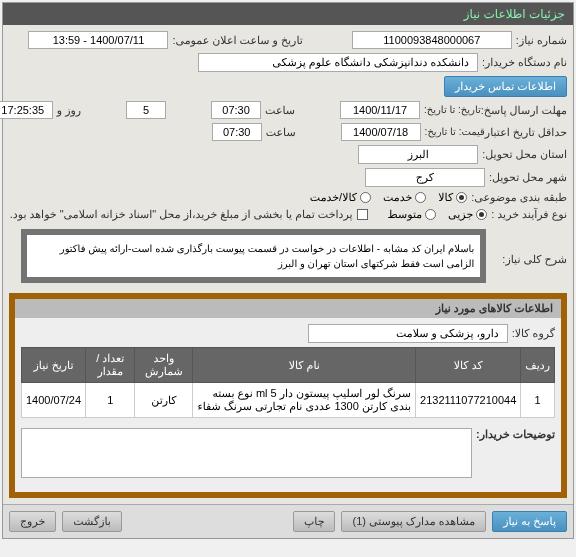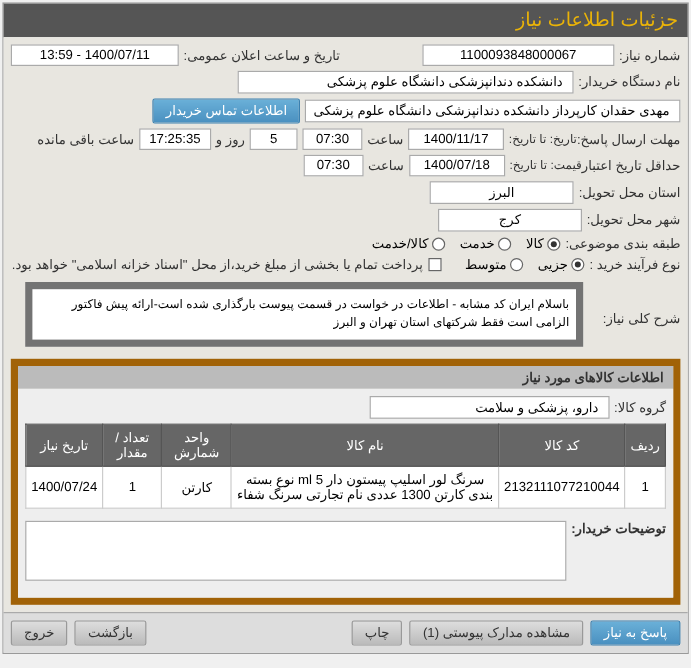--- a/index.html
+++ b/index.html
@@ -10,23 +10,23 @@
   direction: rtl;
   width: 576px;
 }
 .panel {
   border: 1px solid #999;
   margin: 2px;
   background: #fff;
 }
 .panel-header {
   background: #555;
-  color: #eab308;
+  color: #86efac;
   padding: 4px 8px;
-  font-size: 16px;
+  font-size: 12px;
 }
 .panel-body {
   padding: 6px;
   background: #e8e6e0;
 }
 .row {
   display: flex;
   align-items: center;
   margin-bottom: 4px;
   gap: 4px;
@@ -37,20 +37,21 @@
   font-size: 11px;
 }
 .value-box {
   background: #fff;
   border: 1px solid #aaa;
   padding: 2px 6px;
   font-size: 11px;
   min-width: 80px;
   text-align: center;
   display: inline-block;
+  margin-left: 41px;
 }
 .value-box.wide { min-width: 280px; text-align: right; padding-right: 8px;}
 .btn {
   background: linear-gradient(#6ab0d8, #4a90c0);
   color: #fff;
   border: 1px solid #3a80b0;
   padding: 3px 10px;
   font-size: 11px;
   cursor: pointer;
   border-radius: 2px;
@@ -162,21 +163,20 @@
       <span class="label">تاریخ و ساعت اعلان عمومی:</span>
       <span class="value-box" style="min-width:140px">1400/07/11 - 13:59</span>
     </div>
 
     <div class="row">
       <span class="label">نام دستگاه خریدار:</span>
       <span class="value-box wide">دانشکده دندانپزشکی دانشگاه علوم پزشکی</span>
     </div>
 
     <div class="row">
-      <span class="value-box wide" style="min-width:300px">مهدی حقدان کارپرداز دانشکده دندانپزشکی دانشگاه علوم پزشکی</span>
       <button class="btn">اطلاعات تماس خریدار</button>
     </div>
 
     <div class="row">
       <div style="display:flex;flex-direction:row">
         <span class="label">مهلت ارسال پاسخ:</span>
         <span class="label" style="font-size:10px">تاریخ:  تا تاریخ:</span>
       </div>
       <span class="value-box">1400/11/17</span>
       <span class="label">ساعت</span>
@@ -262,21 +262,21 @@
               <th>نام کالا</th>
               <th>واحد شمارش</th>
               <th>تعداد / مقدار</th>
               <th>تاریخ نیاز</th>
             </tr>
           </thead>
           <tbody>
             <tr>
               <td>1</td>
               <td>2132111077210044</td>
-              <td style="">سرنگ لور اسلیپ پیستون دار ml 5 نوع بسته بندی کارتن 1300 عددی نام تجارتی سرنگ شفاء</td>
+              <td style="text-align:right">سرنگ لور اسلیپ پیستون دار ml 5 نوع بسته بندی کارتن 1300 عددی نام تجارتی سرنگ شفاء</td>
               <td>کارتن</td>
               <td>1</td>
               <td>1400/07/24</td>
             </tr>
           </tbody>
         </table>
 
         <div class="row" style="align-items:flex-start;margin-top:6px">
           <span class="label" style="padding-top:4px;font-weight:bold">توضیحات خریدار:</span>
           <div class="notes-box" style="flex:1"></div>

